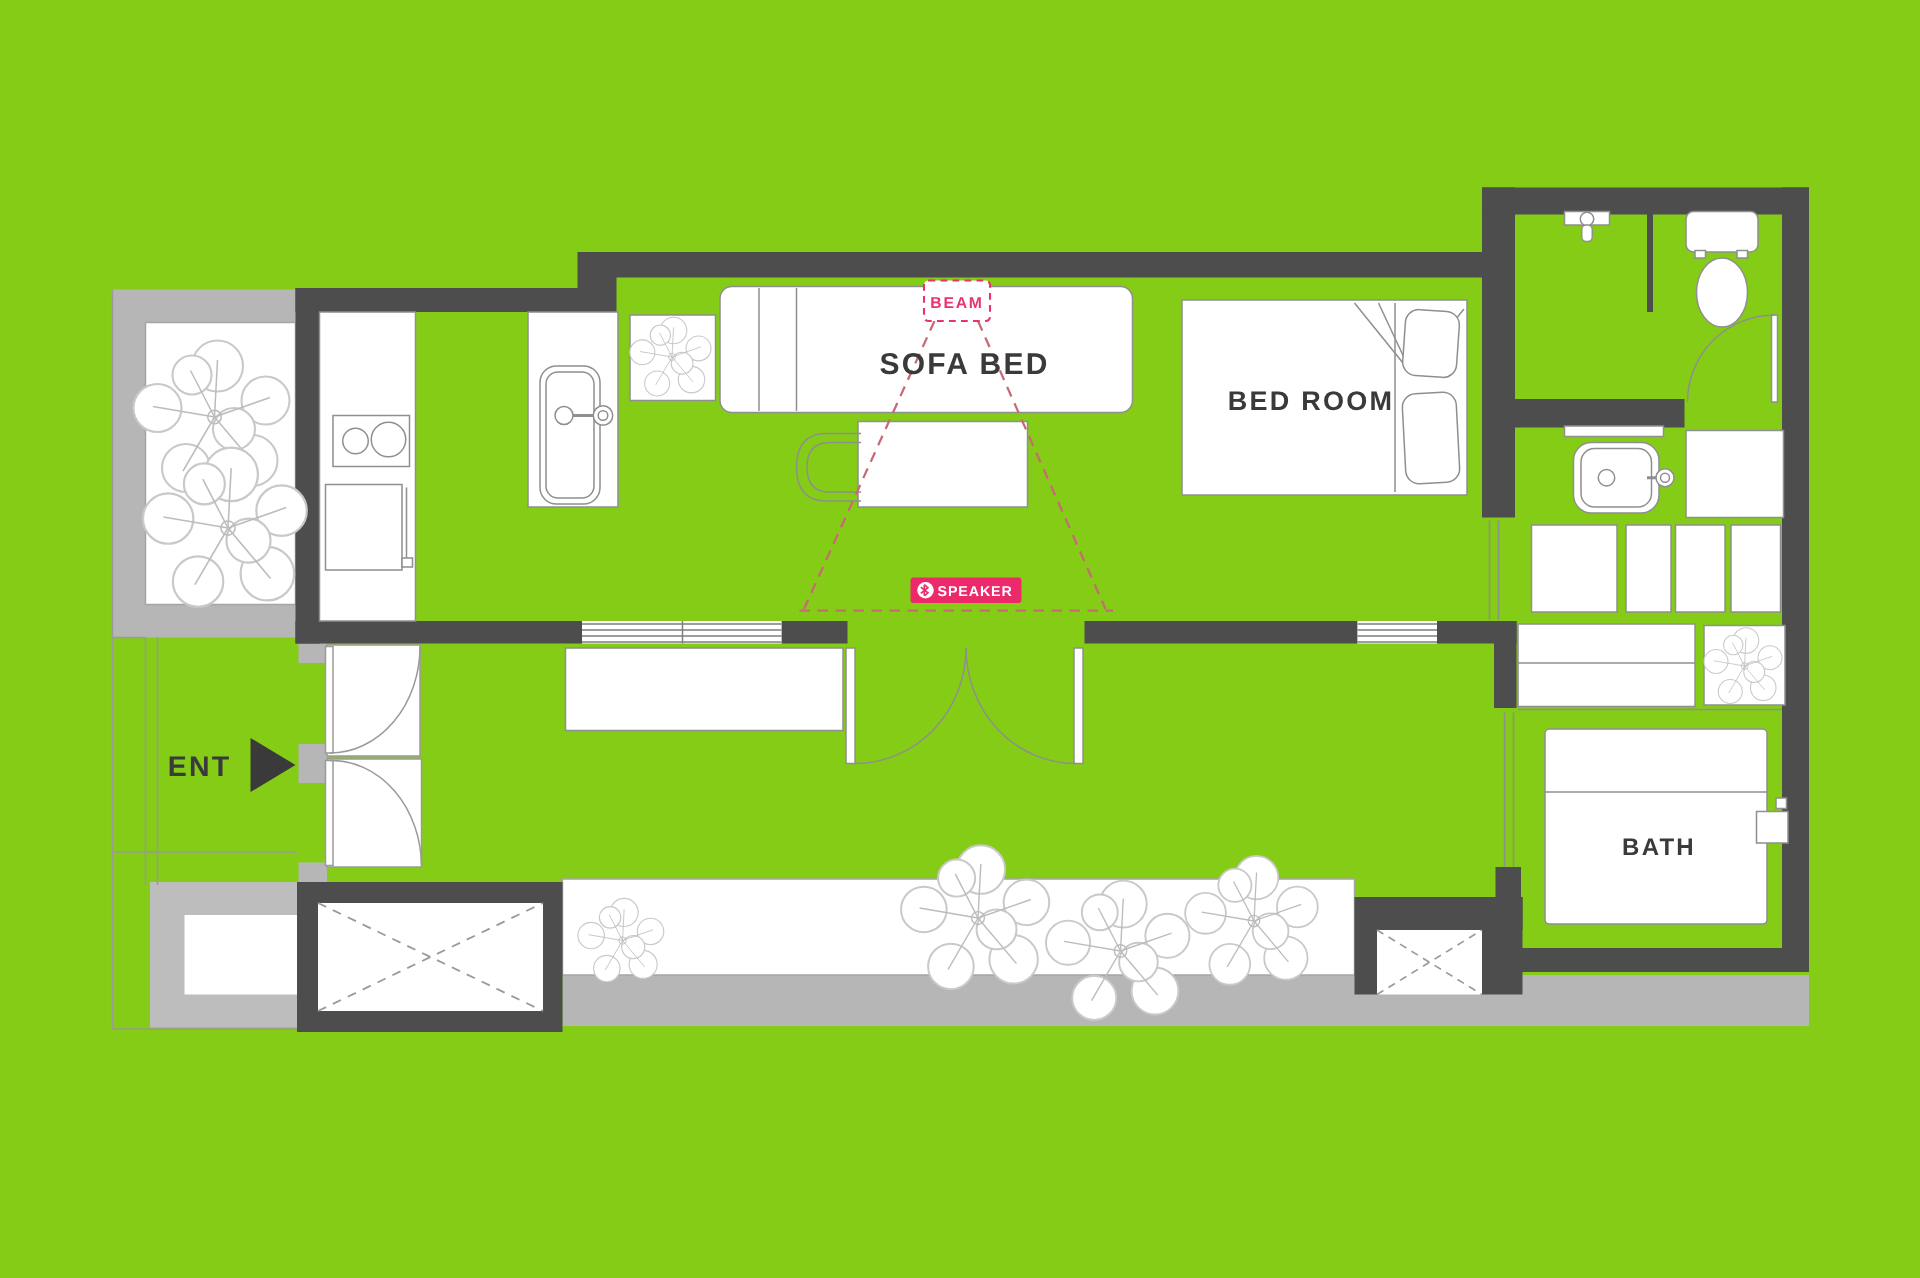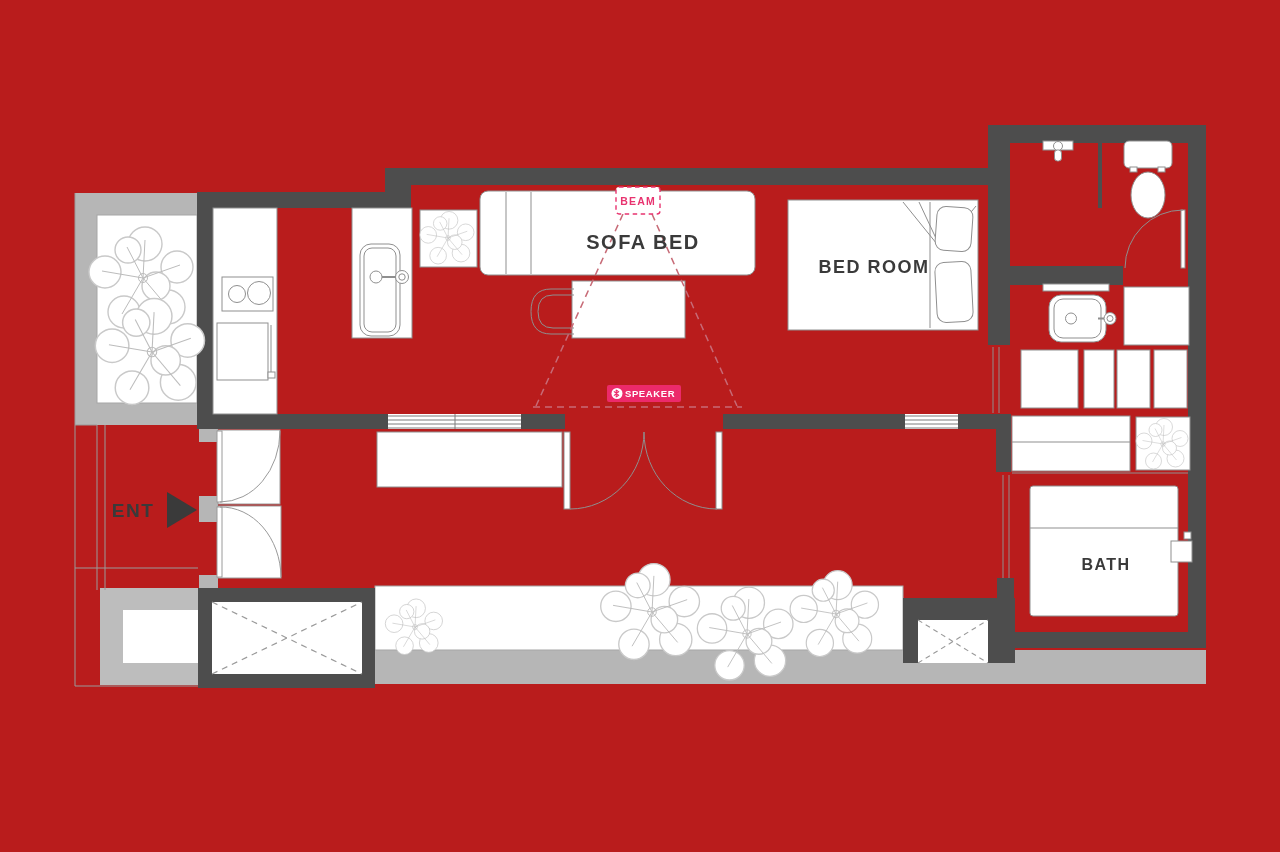--- a/index.html
+++ b/index.html
@@ -1,16 +1,16 @@
 <!DOCTYPE html>
 <html><head>
 <meta charset="utf-8">
 <style>
   html,body{margin:0;padding:0;background:#ffffff;}
-  .stage{width:1280px;height:852px;position:relative;background:#b91c1c;overflow:hidden;}
+  .stage{width:1280px;height:852px;position:relative;background:#84cc16;overflow:hidden;}
   svg{display:block;}
   .room-label{font-family:"Liberation Sans",sans-serif;font-weight:700;fill:#3a3a3a;letter-spacing:1.5px;}
   .beam-label{font-family:"Liberation Sans",sans-serif;font-weight:700;fill:#e8336f;letter-spacing:1.2px;}
   .speaker-label{font-family:"Liberation Sans",sans-serif;font-weight:700;fill:#ffffff;letter-spacing:0.6px;}
 </style>
 </head>
 <body>
 
 <div class="stage">
 <svg width="1280" height="852" viewBox="0 0 1280 852" xmlns="http://www.w3.org/2000/svg">

